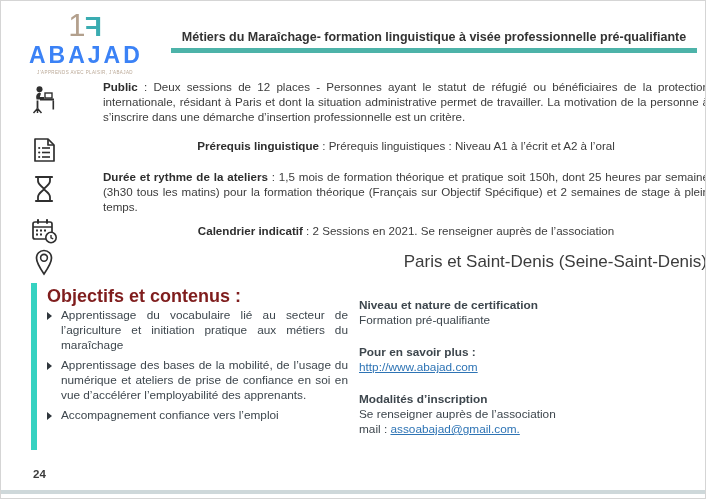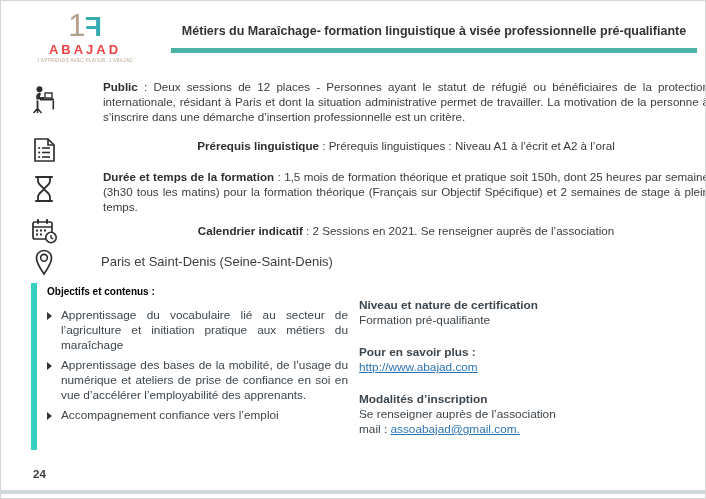--- a/index.html
+++ b/index.html
@@ -8,49 +8,49 @@
     position:relative; width:706px; height:499px; background:#fff;
     border:1px solid #d5d5d5; overflow:hidden; margin:0 auto;
     color:#3b3b3b;
   }
 
   
   .logo { position:absolute; left:28px; top:4px; width:112px; text-align:center; }
   .logo-mark { height:36px; display:flex; align-items:flex-end; justify-content:center; line-height:1; }
   .mark-one { font-size:31px; font-weight:400; color:#b3a08d; letter-spacing:-2px; }
   .mark-f   { font-size:28px; font-weight:700; color:#3aacb1; transform:scaleX(-1); display:inline-block; margin-left:1px; }
-  .logo-name { font-size:13px; font-weight:700; letter-spacing:3px; color:#ef4444; margin-top:1px; }
+  .logo-name { font-size:23px; font-weight:700; letter-spacing:3px; color:#3b82f6; margin-top:1px; }
   .logo-tagline { font-size:4.5px; letter-spacing:0.4px; color:#b9a795; margin-top:1px; white-space:nowrap; }
 
   
   .doc-title {
-    position:absolute; left:170px; top:23px; width:526px;
+    position:absolute; left:170px; top:29px; width:526px;
     text-align:center; font-size:12.5px; font-weight:700; color:#333;
   }
   .title-underline { position:absolute; left:170px; top:47px; width:526px; height:5px; background:#4db3a9; }
 
   
   .icon { position:absolute; color:#2f2f2f; }
   .i-public   { left:30px; top:84px;  width:27px; height:29px; }
   .i-doc      { left:32px; top:136px; width:23px; height:26px; }
   .i-hour     { left:33px; top:174px; width:20px; height:28px; }
   .i-cal      { left:30px; top:217px; width:27px; height:27px; }
   .i-pin      { left:34px; top:248px; width:18px; height:27px; }
 
   .info-text { position:absolute; left:62px; width:606px; font-size:11.6px; line-height:14.8px; text-align:justify; color:#3c3c3c;margin-left:40px; }
   .t-public { top:79px; }
   .t-prereq { top:138px; text-align:center; }
   .t-duree  { top:169px; }
   .t-cal    { top:223px; text-align:center; }
-  .t-loc    { left:60px; top:254px; text-align:left; font-size:13px; }
+  .t-loc    { left:60px; top:254px; text-align:right; font-size:17px; }
   .lbl { font-weight:700; color:#2e2e2e; }
 
   
   .obj-bar { position:absolute; left:30px; top:282px; width:6px; height:167px; background:#36d2c1; }
-  .obj-heading { position:absolute; left:46px; top:285px; font-size:10px; font-weight:700; color:#000000; }
+  .obj-heading { position:absolute; left:46px; top:285px; font-size:18px; font-weight:700; color:#7f1d1d; }
   .obj-list { position:absolute; left:46px; top:307px; width:301px; }
   .obj-item { display:flex; font-size:11.8px; line-height:15px; color:#3d464d; margin-bottom:5px; text-align:justify; }
   .tri { flex:0 0 14px; padding-top:4px; }
   .tri::before { content:""; display:block; width:0; height:0;
     border-left:5px solid #2f363c; border-top:4px solid transparent; border-bottom:4px solid transparent; }
 
   .detail-col { position:absolute; left:358px; top:297px; width:312px; font-size:11.8px; line-height:15px; color:#3d464d; }
   .detail-group { margin-bottom:17px; }
   .detail-h { font-weight:700; }
   .detail-col a { color:#2e74b5; text-decoration:underline; }
@@ -106,21 +106,21 @@
   <p class="info-text t-prereq"><span class="lbl">Prérequis linguistique</span><span> : </span><span>Prérequis linguistiques : Niveau A1 à l’écrit et A2 à l’oral</span></p>
 
   <div class="icon i-hour">
     <svg viewBox="0 0 20 28">
       <path d="M2 2 H18" stroke="#2f2f2f" stroke-width="2.2" stroke-linecap="round"></path>
       <path d="M2 26 H18" stroke="#2f2f2f" stroke-width="2.2" stroke-linecap="round"></path>
       <path d="M4 3 L4 6 C4 10 8.5 11.5 10 14 C8.5 16.5 4 18 4 22 L4 25" fill="none" stroke="#2f2f2f" stroke-width="1.8"></path>
       <path d="M16 3 L16 6 C16 10 11.5 11.5 10 14 C11.5 16.5 16 18 16 22 L16 25" fill="none" stroke="#2f2f2f" stroke-width="1.8"></path>
     </svg>
   </div>
-  <p class="info-text t-duree"><span class="lbl">Durée et temps de la formation</span><span> : </span><span>1,5 mois de formation théorique et pratique soit 150h, dont 25 heures par semaine (3h30 tous les matins) pour la formation théorique (Français sur Objectif Spécifique) et 2 semaines de stage à plein temps.</span></p>
+  <p class="info-text t-duree"><span class="lbl">Durée et rythme de la ateliers</span><span> : </span><span>1,5 mois de formation théorique et pratique soit 150h, dont 25 heures par semaine (3h30 tous les matins) pour la formation théorique (Français sur Objectif Spécifique) et 2 semaines de stage à plein temps.</span></p>
 
   <div class="icon i-cal">
     <svg viewBox="0 0 27 27">
       <rect x="2" y="4" width="19" height="17" rx="2" fill="none" stroke="#2f2f2f" stroke-width="1.7"></rect>
       <path d="M2 9 H21" stroke="#2f2f2f" stroke-width="1.5"></path>
       <rect x="6" y="1.2" width="2" height="4.5" fill="#2f2f2f"></rect>
       <rect x="15" y="1.2" width="2" height="4.5" fill="#2f2f2f"></rect>
       <rect x="5" y="11.5" width="2" height="2" fill="#2f2f2f"></rect>
         <rect x="9" y="11.5" width="2" height="2" fill="#2f2f2f"></rect>
         <rect x="13" y="11.5" width="2" height="2" fill="#2f2f2f"></rect>

